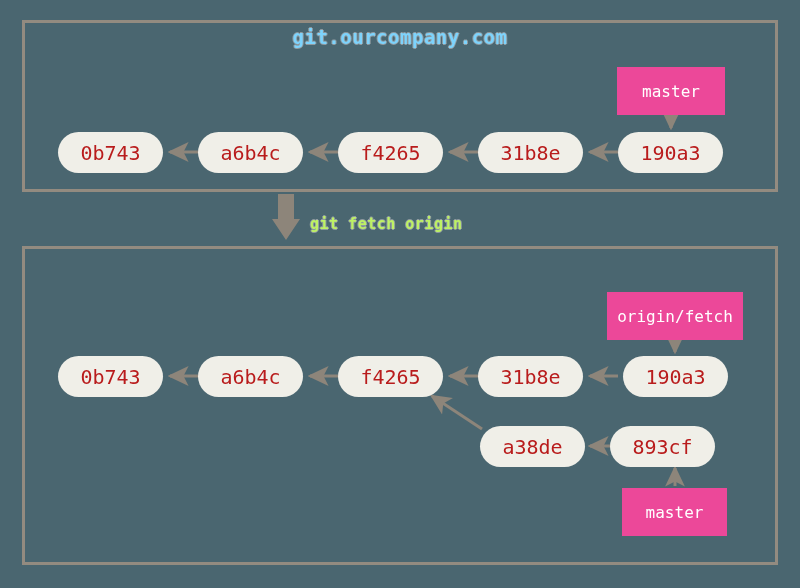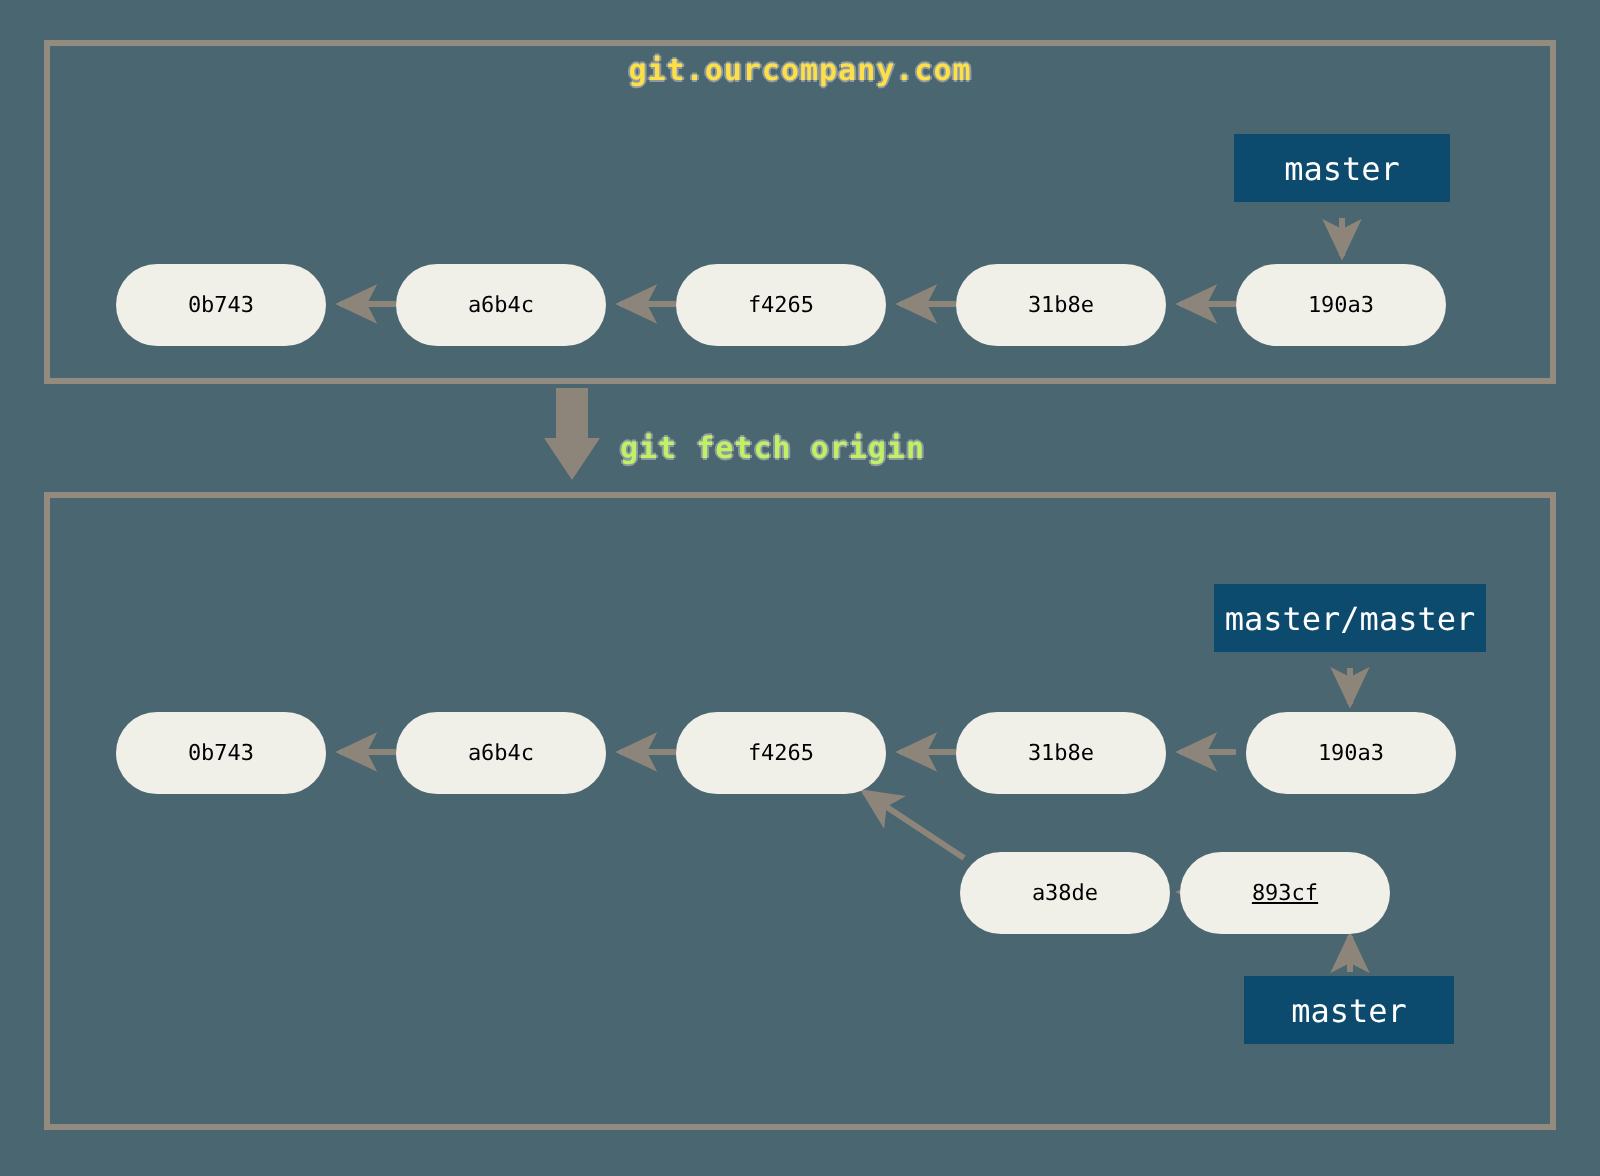--- a/index.html
+++ b/index.html
@@ -18,53 +18,53 @@
   .region-box {
     position: absolute;
     border: 3px solid #938b80;
     box-sizing: border-box;
     background: transparent;
   }
   .region-title {
     position: absolute;
     width: 100%;
     text-align: center;
-    color: #fde047;
+    color: #7dd3fc;
     font-family: "DejaVu Sans Mono", "Liberation Mono", monospace;
     font-weight: bold;
-    font-size: 15px;
+    font-size: 19px;
     letter-spacing: 0.5px;
     text-shadow:
       1px 0 0 #8e9aa0,
       -1px 0 0 #8e9aa0,
       0 1px 0 #8e9aa0,
       0 -1px 0 #8e9aa0;
   }
   .commit-node {
     position: absolute;
     width: 105px;
     height: 41px;
     background: #f0efe8;
     border-radius: 21px;
     display: flex;
     align-items: center;
     justify-content: center;
-    color: #000000;
-    font-size: 11px;
+    color: #b91c1c;
+    font-size: 20px;
     font-family: "DejaVu Sans Mono", "Liberation Mono", monospace;
   }
   .branch-label {
     position: absolute;
-    background: #0c4a6e;
+    background: #ec4899;
     display: flex;
     align-items: center;
     justify-content: center;
     color: #ffffff;
     font-size: 16px;
-    height: 34px;
+    height: 48px;
     font-family: "DejaVu Sans Mono", "Liberation Mono", monospace;
   }
   .op-label {
     position: absolute;
     color: #bef264;
     font-family: "DejaVu Sans Mono", "Liberation Mono", monospace;
     font-weight: bold;
     font-size: 15px;
     letter-spacing: 0.5px;
     text-shadow:
@@ -126,26 +126,26 @@
   <div class="commit-node" style="left:58px;  top:132px;">0b743</div>
   <div class="commit-node" style="left:198px; top:132px;">a6b4c</div>
   <div class="commit-node" style="left:338px; top:132px;">f4265</div>
   <div class="commit-node" style="left:478px; top:132px;">31b8e</div>
   <div class="commit-node" style="left:618px; top:132px;">190a3</div>
 
   <div class="op-label" style="left:310px; top:215px;">git fetch origin</div>
 
   <div class="region-box" style="left:22px; top:246px; width:756px; height:319px;"></div>
 
-  <div class="branch-label" style="left:607px; top:292px; width:136px;">master/master</div>
+  <div class="branch-label" style="left:607px; top:292px; width:136px;">origin/fetch</div>
 
   <div class="commit-node" style="left:58px;  top:356px;">0b743</div>
   <div class="commit-node" style="left:198px; top:356px;">a6b4c</div>
   <div class="commit-node" style="left:338px; top:356px;">f4265</div>
   <div class="commit-node" style="left:478px; top:356px;">31b8e</div>
   <div class="commit-node" style="left:623px; top:356px;">190a3</div>
 
   <div class="commit-node" style="left:480px; top:426px;">a38de</div>
-  <div class="commit-node" style="left:590px; top:426px;text-decoration:underline;">893cf</div>
+  <div class="commit-node" style="left:610px; top:426px;">893cf</div>
 
   <div class="branch-label" style="left:622px; top:488px; width:105px;">master</div>
 
 </div>
 
 </body></html>

